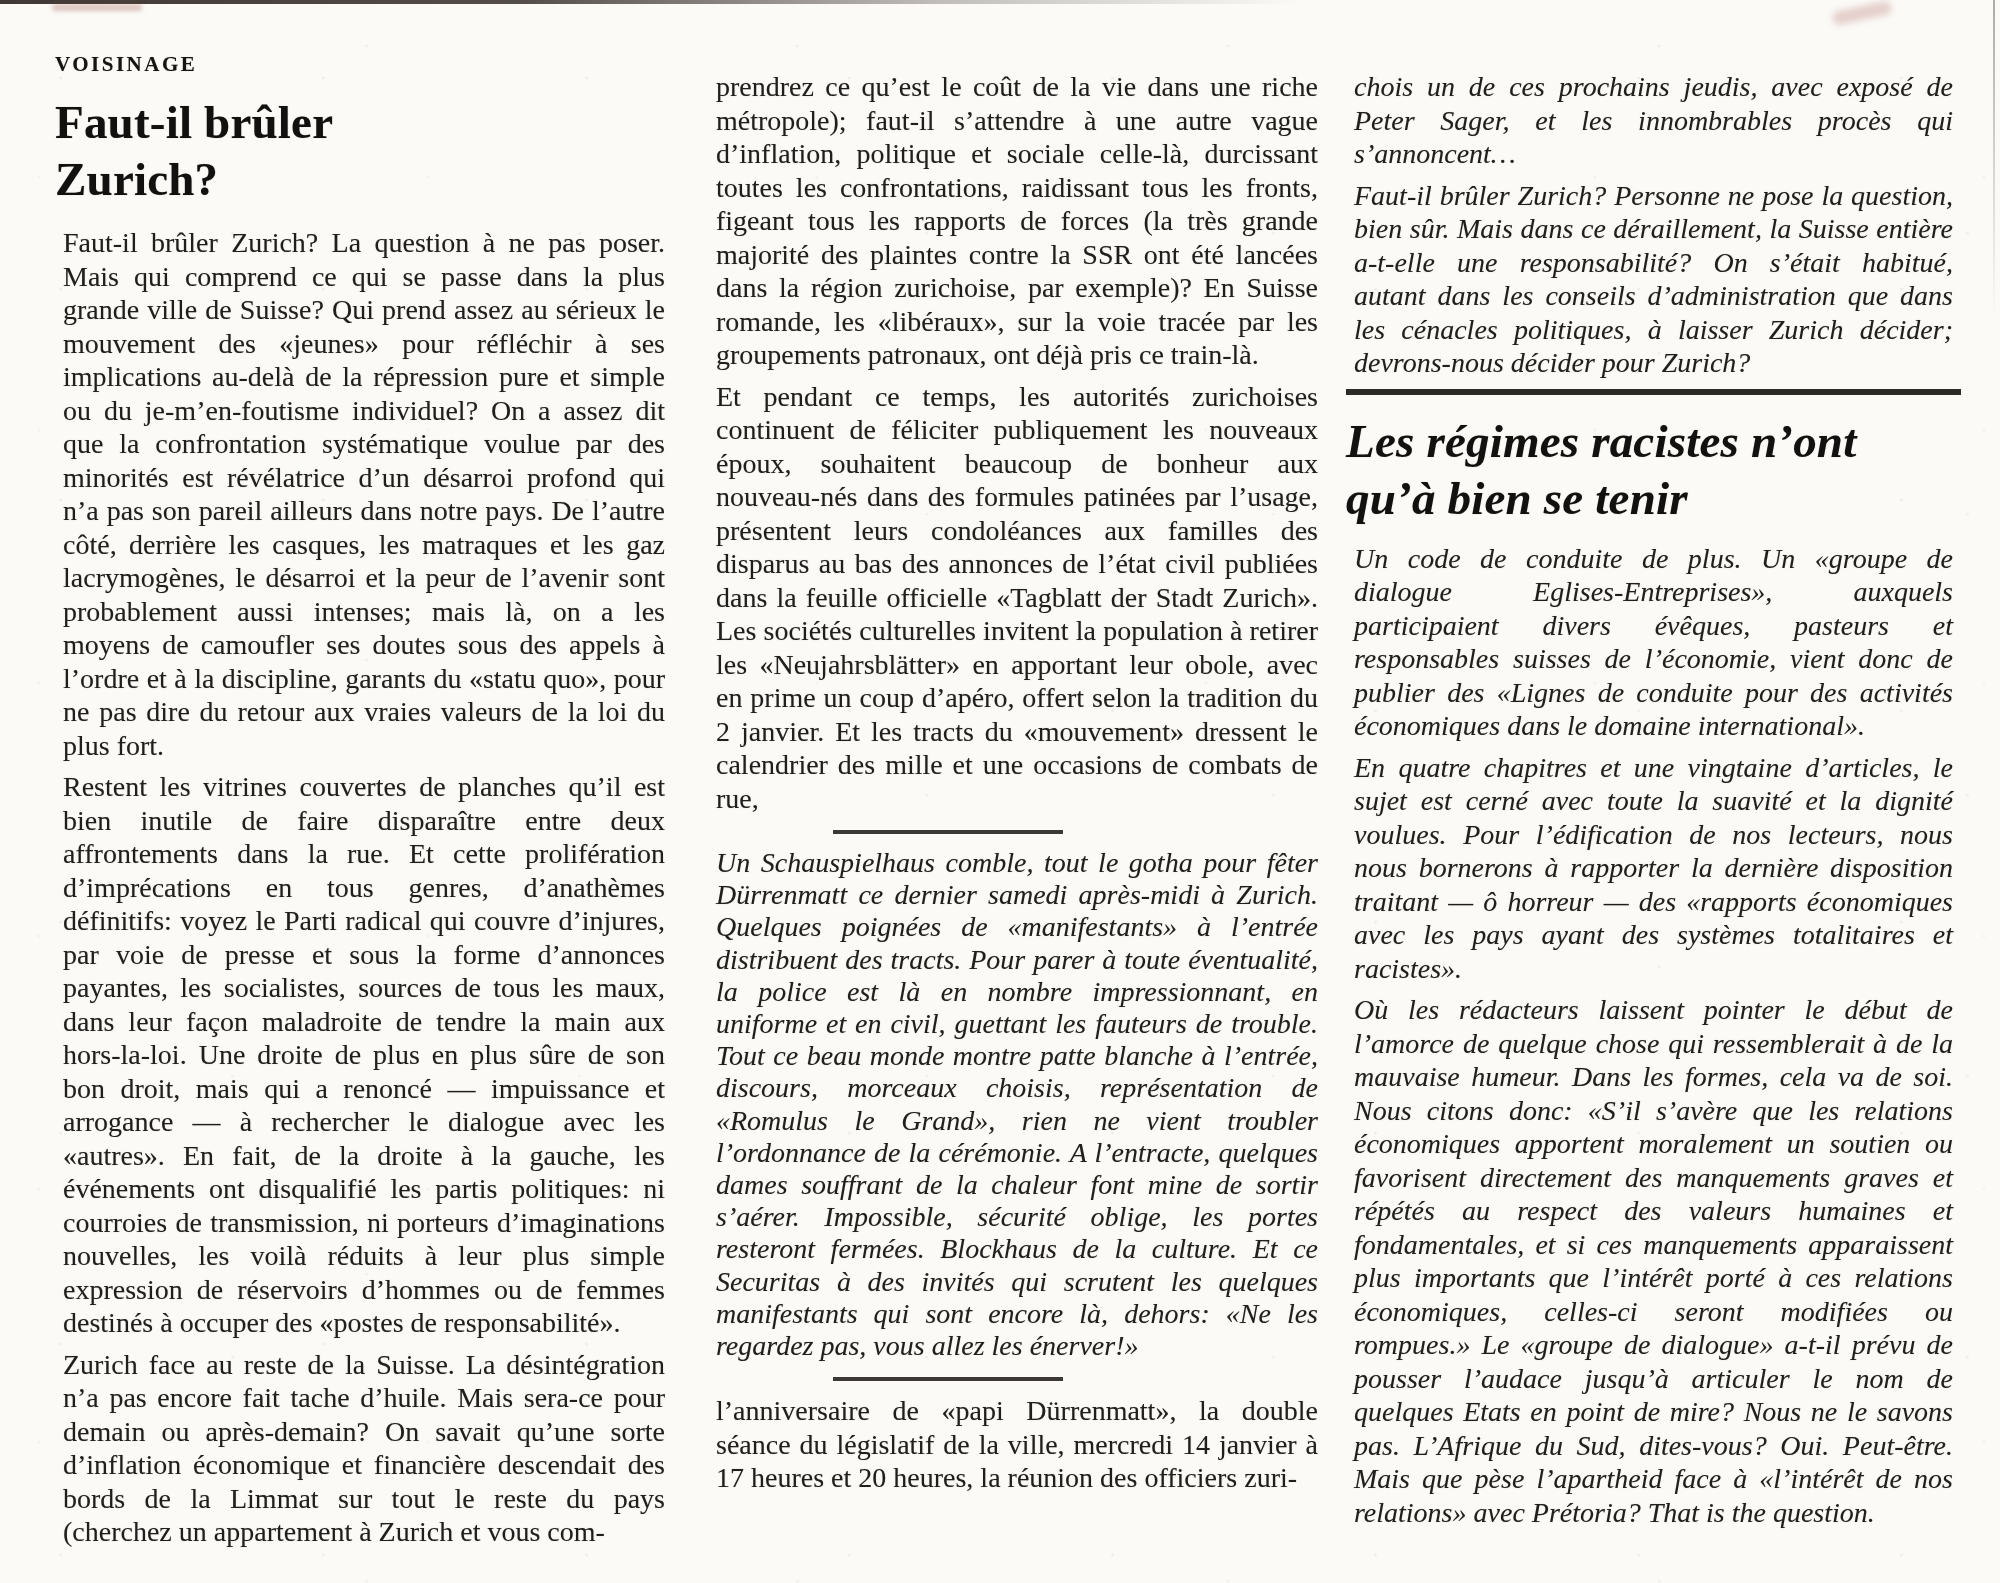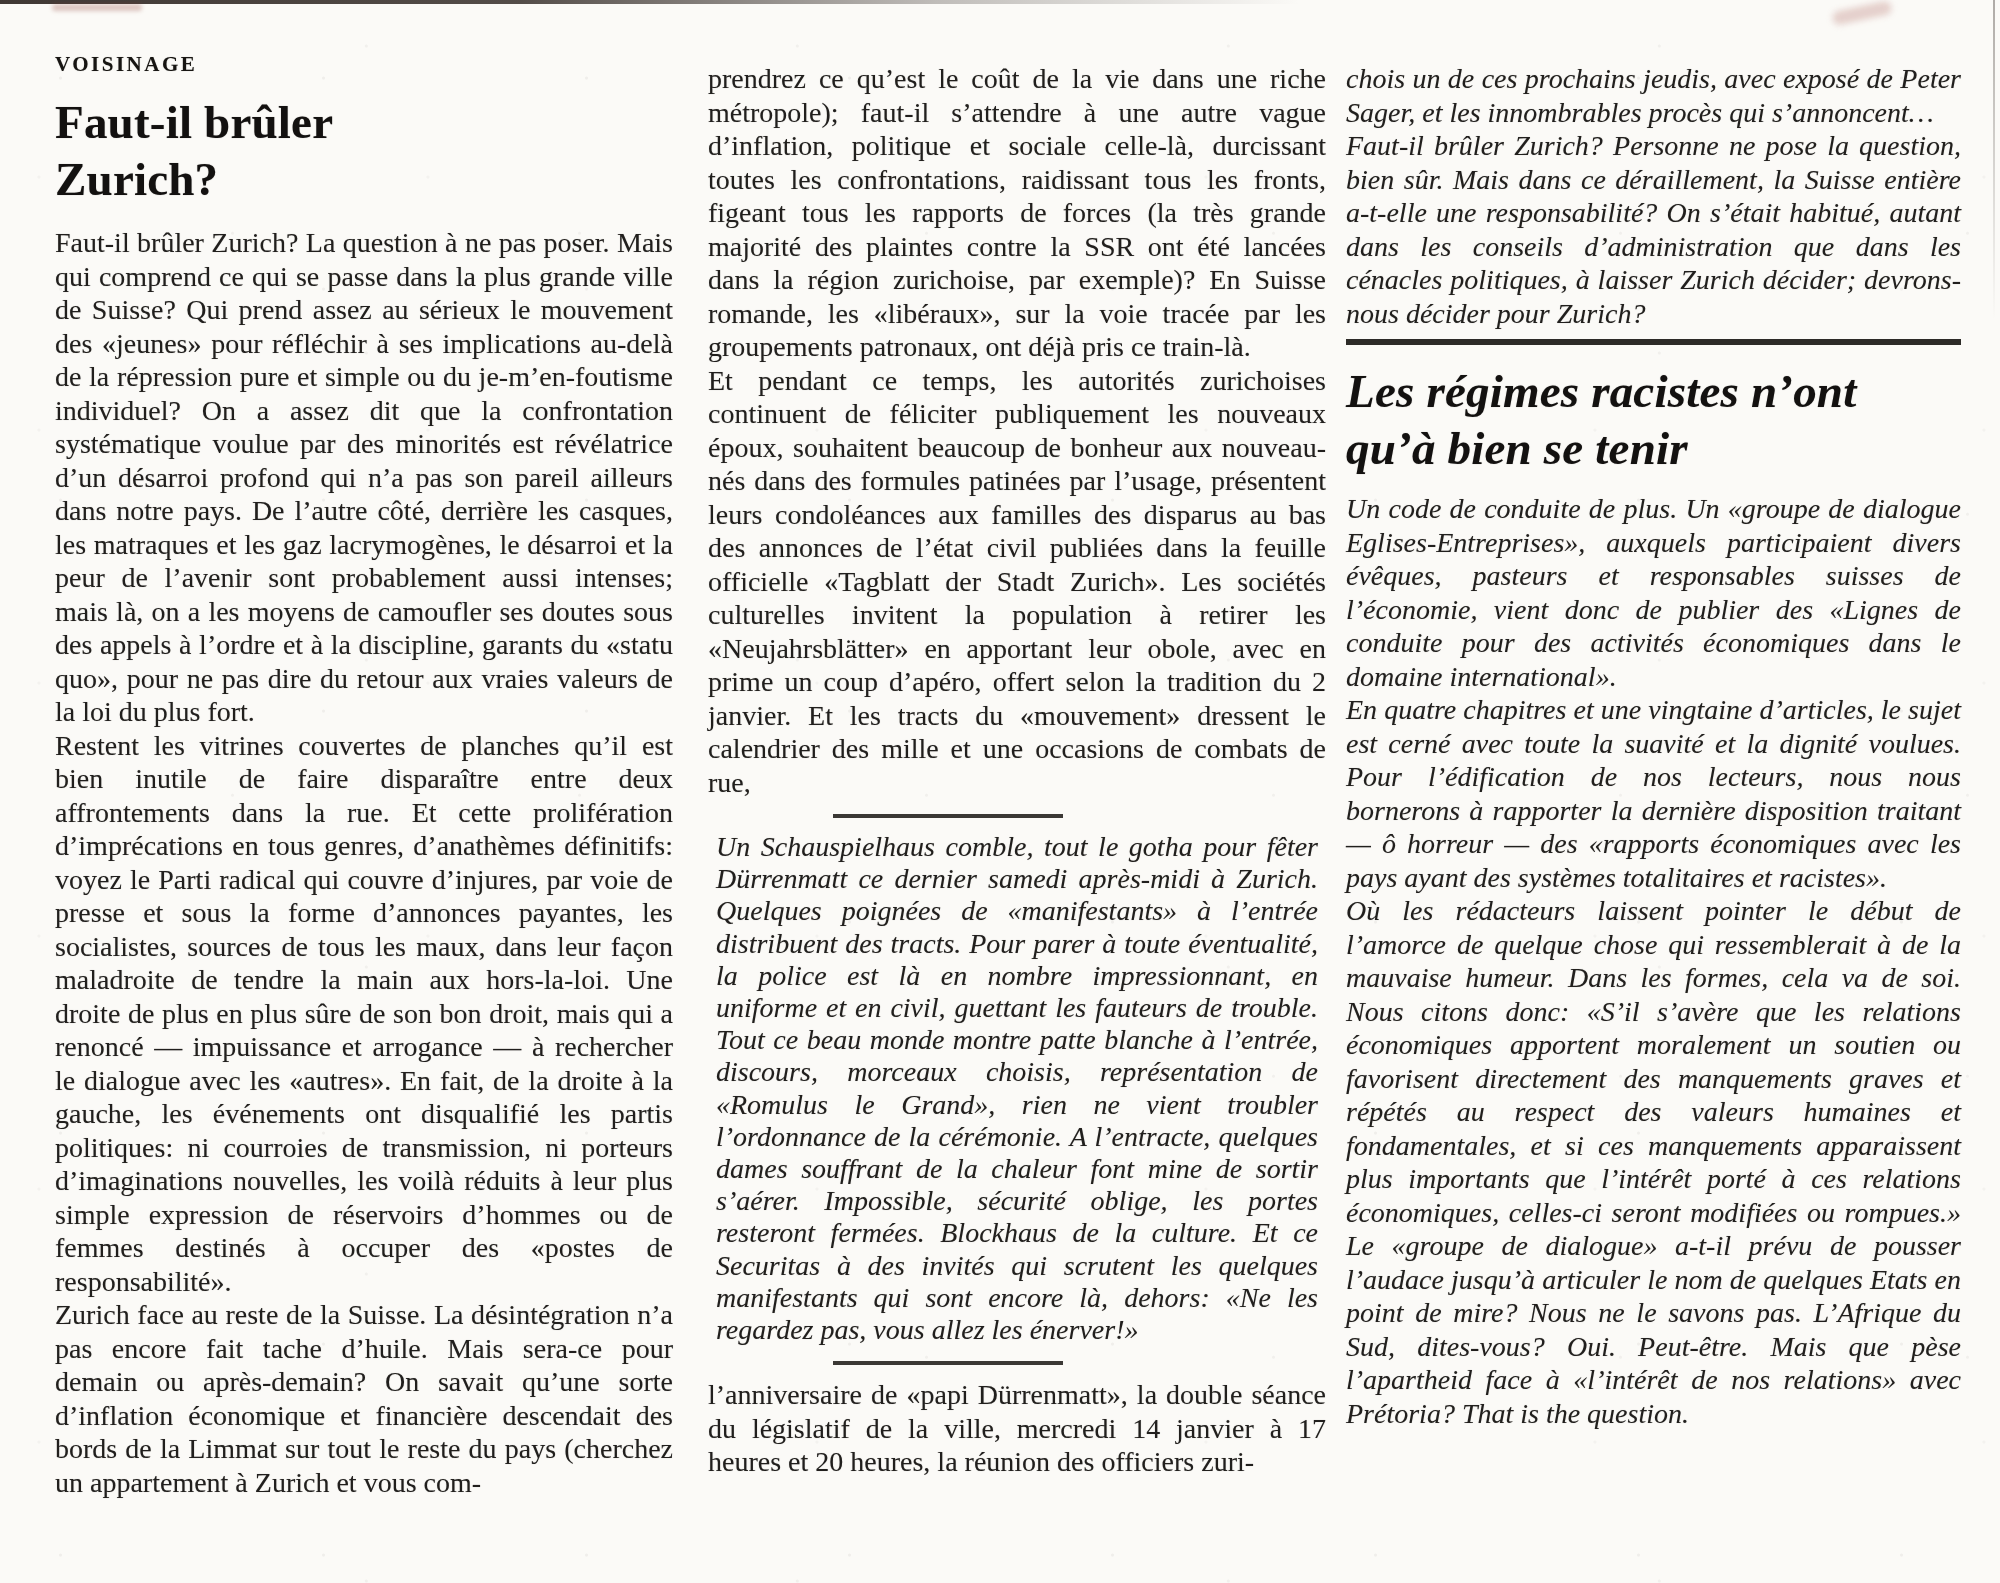--- a/index.html
+++ b/index.html
@@ -55,21 +55,21 @@
     letter-spacing: 2.5px; text-align: left;
     color: #171512; margin: 0 0 16px 0;
   }
   .headline {
     font-weight: bold; font-size: 47px; line-height: 57px;
     letter-spacing: .2px; text-align: left;
     color: #131110; text-shadow: 0 0 1px rgba(19,17,16,.35);
     margin: 0 0 18px 0;
   }
   .headline-line { display: block; white-space: nowrap; }
-  .body-para { margin: 0; }
+  .body-para { margin: 8px; }
   .inset {
     margin: 8px; font-style: italic;
     line-height: 32.2px;
   }
   .rule-short {
     height: 4px; width: 230px; border: 0;
     margin: 15px 0 13px 125px;
     background: #3b3835;
   }
   .rule-thick {

